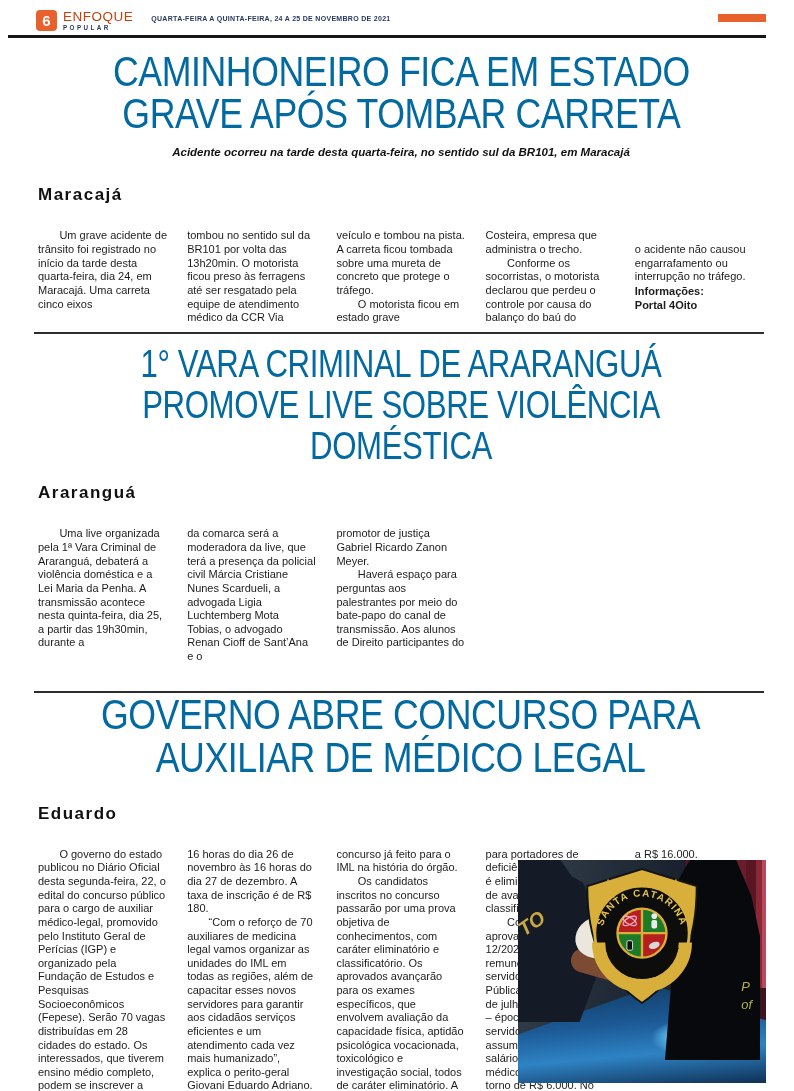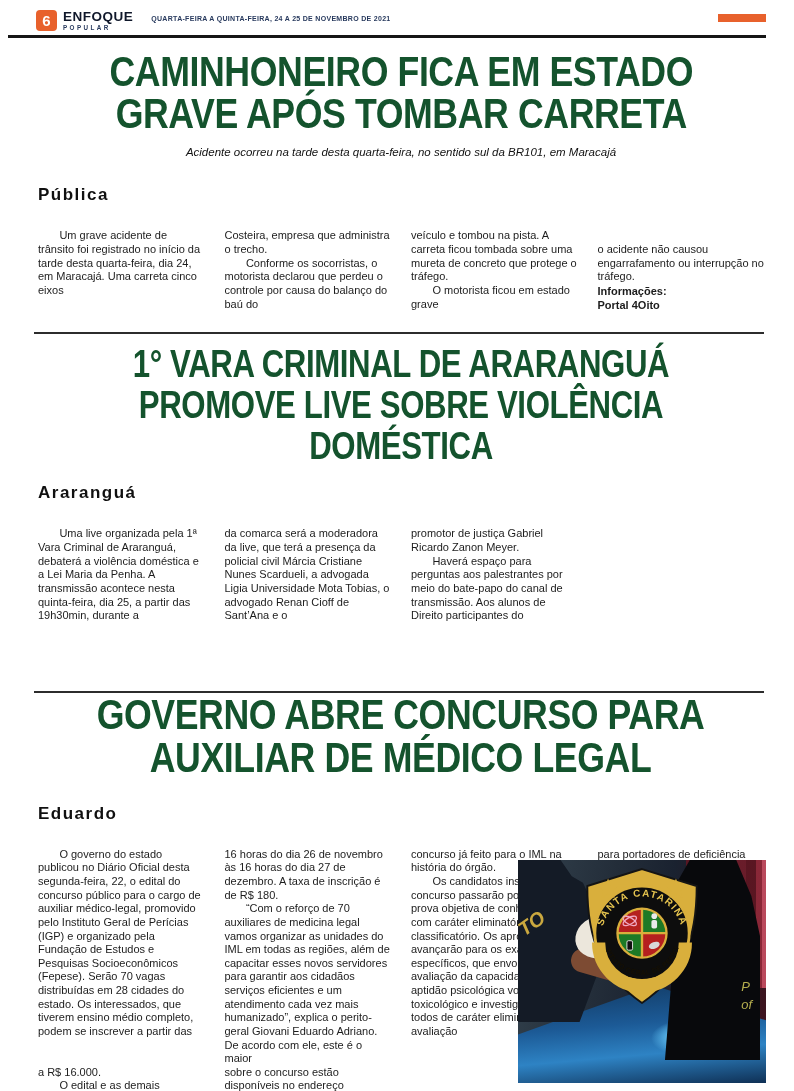--- a/index.html
+++ b/index.html
@@ -4,38 +4,38 @@
 <style>
   html,body{margin:0;padding:0;background:#ffffff;}
   .page{position:relative;width:794px;height:1091px;background:#fff;overflow:hidden;
         font-family:"Liberation Sans",sans-serif;color:#1b1b1b;}
 
   
   .header{position:relative;margin:10px 28px 0 36px;height:24px;display:flex;align-items:flex-start;}
   .pagenum{width:21px;height:21px;background:#e8612c;border-radius:4px;color:#fff;
            font-weight:700;font-size:15px;line-height:21px;text-align:center;}
   .logo{margin-left:6px;line-height:1;}
-  .logo-top{color:#0f172a;font-weight:700;font-size:13.5px;letter-spacing:.5px;}
+  .logo-top{color:#c2410c;font-weight:400;font-size:13.5px;letter-spacing:.5px;}
   .logo-bottom{color:#27395d;font-weight:700;font-size:6.3px;letter-spacing:2.4px;margin-top:1px;}
   .edition-date{color:#27395d;font-weight:700;font-size:7px;letter-spacing:.3px;margin-left:18px;margin-top:5px;}
   .orange-bar{position:absolute;right:0;top:4px;width:48px;height:8px;background:#e8612c;}
   .top-rule{margin:1px 28px 0 8px;height:3px;background:#161616;}
 
   
   .article{margin:0 30px 0 38px;}
-  .headline{text-align:center;font-weight:700;color:#14532d;}
+  .headline{text-align:center;font-weight:400;color:#0369a1;}
   .condensed{display:inline-block;transform-origin:50% 50%;white-space:pre-line;text-align:center;}
   .hl-1 .condensed{font-size:42px;line-height:1.01;transform:scaleX(.85);letter-spacing:-.5px;}
   .hl-2 .condensed{font-size:39px;line-height:1.06;transform:scaleX(.80);letter-spacing:-.5px;}
   .hl-3 .condensed{font-size:42px;line-height:1.01;transform:scaleX(.85);letter-spacing:-.5px;}
   .hl-1{margin-top:13px;}
-  .subtitle{margin-top:10px;text-align:center;font-style:italic;font-weight:400;font-size:11.5px;color:#111;}
+  .subtitle{margin-top:10px;text-align:center;font-style:italic;font-weight:700;font-size:11.5px;color:#111;}
   .kicker{font-weight:700;font-size:17px;letter-spacing:1.5px;color:#101010;}
   .k1{margin-top:27px;} .k2{margin-top:16px;} .k3{margin-top:24px;}
-  .cols{display:grid;grid-template-columns:repeat(4,1fr);column-gap:20px;
+  .cols{display:grid;grid-template-columns:repeat(5,1fr);column-gap:20px;
         font-size:11px;line-height:1.24;color:#1c1c1c;}
   .cols{margin-top:24px;}
   .col{white-space:pre-line;word-wrap:break-word;}
   .credit{font-weight:700;margin-top:1px;white-space:pre-line;}
   .c1{min-height:93px;} .c2{min-height:152px;}
   .divider{border:none;border-top:2px solid #2c2c2c;margin:8px 30px 0 34px;}
   .d1{margin-top:6px;} .d2{margin-top:12px;}
   .hl-2{margin-top:9px;} .hl-3{margin-top:11px;}
 
   
@@ -74,43 +74,44 @@
     </div>
     <div class="edition-date">QUARTA-FEIRA A QUINTA-FEIRA, 24 A 25 DE NOVEMBRO DE 2021</div>
     <div class="orange-bar"></div>
   </div>
   <div class="top-rule"></div>
 
   <section class="article">
     <h1 class="headline hl-1" style="margin:13px 0 0;"><span class="condensed">CAMINHONEIRO FICA EM ESTADO
 GRAVE APÓS TOMBAR CARRETA</span></h1>
     <div class="subtitle">Acidente ocorreu na tarde desta quarta-feira, no sentido sul da BR101, em Maracajá</div>
-    <div class="kicker k1">Pública</div>
+    <div class="kicker k1">Maracajá</div>
     <div class="cols c1">
       <div class="col">&nbsp;&nbsp;&nbsp;&nbsp;&nbsp;&nbsp;&nbsp;Um grave acidente de trânsito foi registrado no início da tarde desta quarta-feira, dia 24, em Maracajá. Uma carreta cinco eixos</div>
+      <div class="col">tombou no sentido sul da BR101 por volta das 13h20min. O motorista ficou preso às ferragens até ser resgatado pela equipe de atendimento médico da CCR Via</div>
+      <div class="col">veículo e tombou na pista. A carreta ficou tombada sobre uma mureta de concreto que protege o tráfego.
+&nbsp;&nbsp;&nbsp;&nbsp;&nbsp;&nbsp;&nbsp;O motorista ficou em estado grave</div>
       <div class="col">Costeira, empresa que administra o trecho.
 &nbsp;&nbsp;&nbsp;&nbsp;&nbsp;&nbsp;&nbsp;Conforme os socorristas, o motorista declarou que perdeu o controle por causa do balanço do baú do</div>
-      <div class="col">veículo e tombou na pista. A carreta ficou tombada sobre uma mureta de concreto que protege o tráfego.
-&nbsp;&nbsp;&nbsp;&nbsp;&nbsp;&nbsp;&nbsp;O motorista ficou em estado grave</div>
       <div class="col">
         <span>o acidente não causou engarrafamento ou interrupção no tráfego.</span>
         <div class="credit">Informações:
 Portal 4Oito</div>
       </div>
     </div>
   </section>
   <hr class="divider d1">
 
   <section class="article">
     <h1 class="headline hl-2" style="margin:9px 0 0;"><span class="condensed">1° VARA CRIMINAL DE ARARANGUÁ
 PROMOVE LIVE SOBRE VIOLÊNCIA DOMÉSTICA</span></h1>
     <div class="kicker k2">Araranguá</div>
     <div class="cols c2">
       <div class="col">&nbsp;&nbsp;&nbsp;&nbsp;&nbsp;&nbsp;&nbsp;Uma live organizada pela 1ª Vara Criminal de Araranguá, debaterá a violência doméstica e a Lei Maria da Penha. A transmissão acontece nesta quinta-feira, dia 25, a partir das 19h30min, durante a</div>
-      <div class="col">da comarca será a moderadora da live, que terá a presença da policial civil Márcia Cristiane Nunes Scardueli, a advogada Ligia Universidade Mota Tobias, o advogado Renan Cioff de Sant’Ana e o</div>
+      <div class="col">da comarca será a moderadora da live, que terá a presença da policial civil Márcia Cristiane Nunes Scardueli, a advogada Ligia Luchtemberg Mota Tobias, o advogado Renan Cioff de Sant’Ana e o</div>
       <div class="col">promotor de justiça Gabriel Ricardo Zanon Meyer.
 &nbsp;&nbsp;&nbsp;&nbsp;&nbsp;&nbsp;&nbsp;Haverá espaço para perguntas aos palestrantes por meio do bate-papo do canal de transmissão. Aos alunos de Direito participantes do</div>
     </div>
   </section>
   <hr class="divider d2">
 
   <section class="article">
     <h1 class="headline hl-3" style="margin:1px 0 0;"><span class="condensed">GOVERNO ABRE CONCURSO PARA
 AUXILIAR DE MÉDICO LEGAL</span></h1>
     <div class="kicker k3">Eduardo</div>

